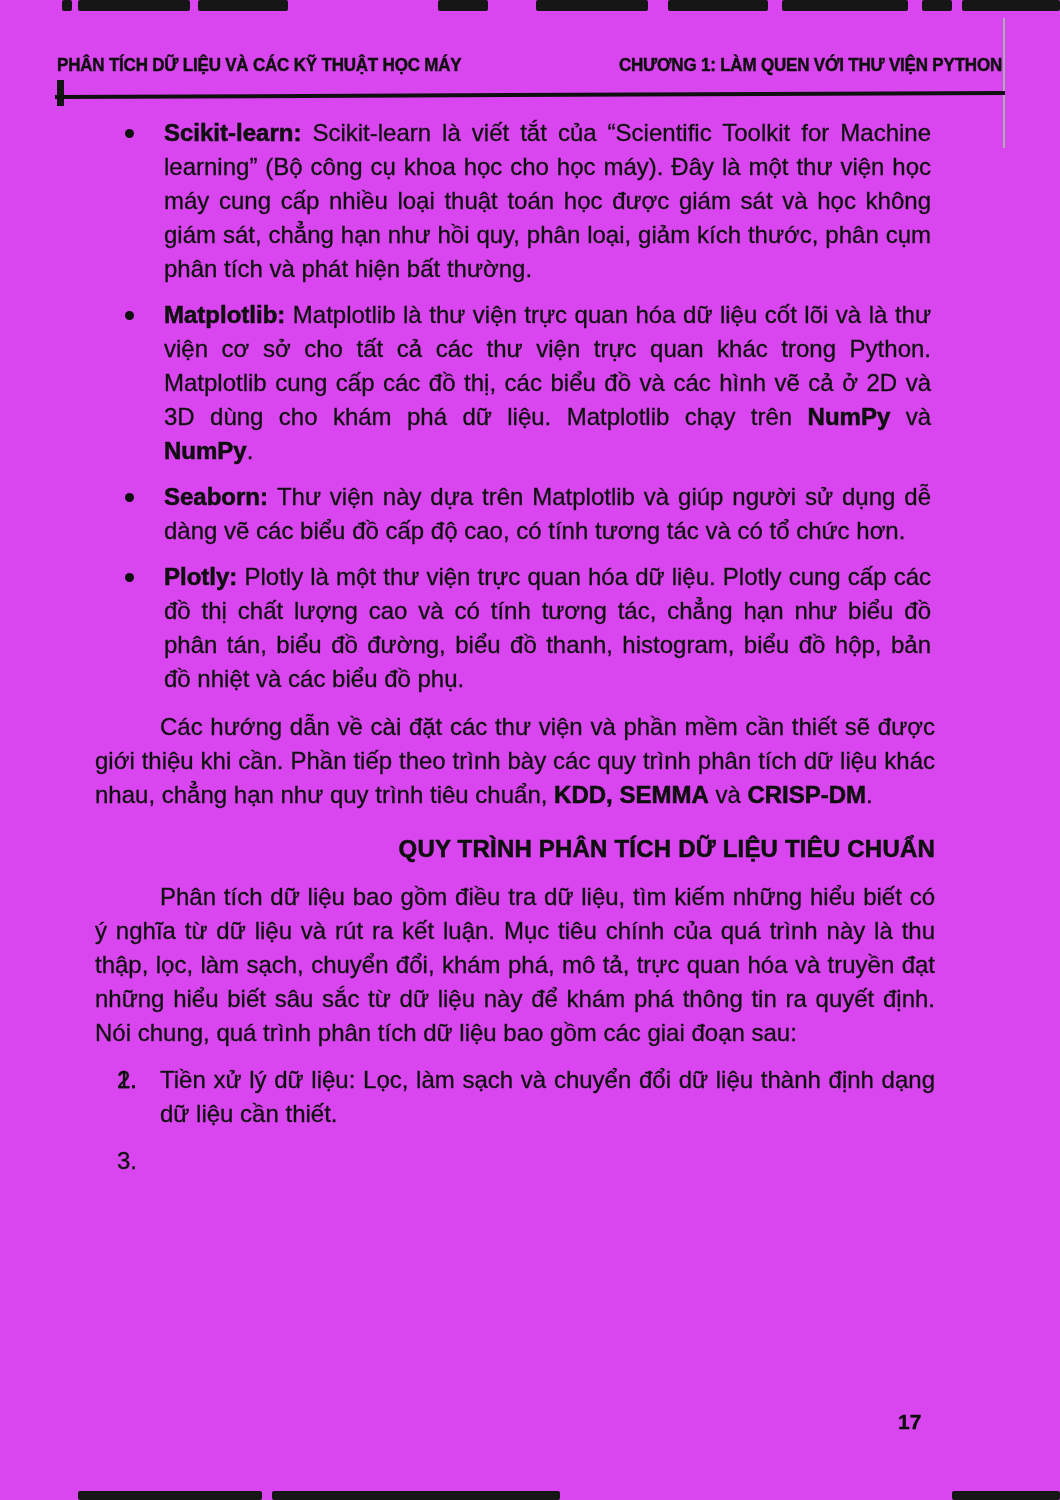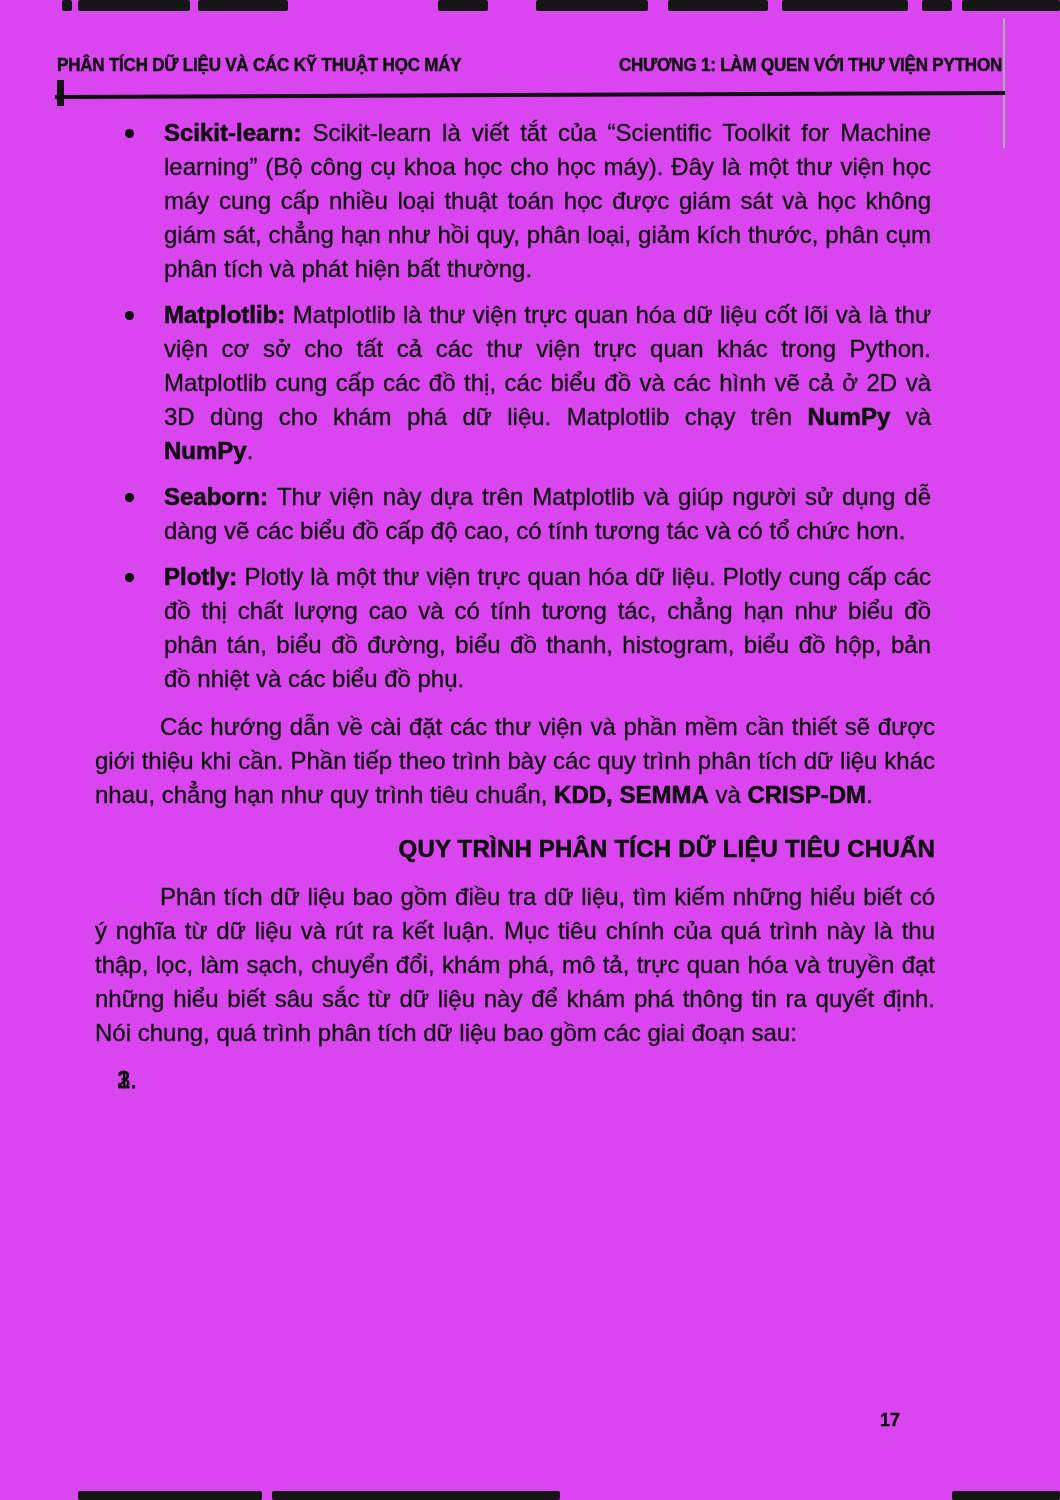--- a/index.html
+++ b/index.html
@@ -51,22 +51,22 @@
     font-size:24px; font-weight:700; letter-spacing:0.2px;
     margin:20px 0 8px 65px; text-align:right; text-indent:0;
     -webkit-text-stroke:0.5px #0d0d0d;
   }
 
   ol.steps { list-style:none; margin:12px 0 0 0; padding:0; }
   ol.steps > li { position:relative; padding-left:65px; margin:0 0 13px 0; }
   ol.steps .step-num { position:absolute; left:22px; top:0; }
 
   .page-number {
-    position:absolute; top:1410px; left:880px;
-    font-size:18px; font-weight:700; -webkit-text-stroke:0.4px #0d0d0d;
+    position:absolute; top:1410px; left:898px;
+    font-size:21px; font-weight:700; -webkit-text-stroke:0.4px #0d0d0d;
   }
 </style>
 </head>
 <body>
 
 <div class="page">
 
   <div id="top-band">
       <div class="band-seg" style="left: 62px; top: 0px; width: 10px; height: 11px;"></div>
       <div class="band-seg" style="left: 78px; top: 0px; width: 112px; height: 11px;"></div>
@@ -118,20 +118,21 @@
     <h2 class="section">QUY TRÌNH PHÂN TÍCH DỮ LIỆU TIÊU CHUẨN</h2>
 
     <p class="para"><span>Phân tích dữ liệu bao gồm điều tra dữ liệu, tìm kiếm những hiểu biết có ý nghĩa từ dữ liệu và rút ra kết luận. Mục tiêu chính của quá trình này là thu thập, lọc, làm sạch, chuyển đổi, khám phá, mô tả, trực quan hóa và truyền đạt những hiểu biết sâu sắc từ dữ liệu này để khám phá thông tin ra quyết định. Nói chung, quá trình phân tích dữ liệu bao gồm các giai đoạn sau:</span></p>
 
     <ol class="steps">
       <li>
         <span class="step-num">1.</span>
       </li>
       <li>
         <span class="step-num">2.</span>
+        <span>Tiền xử lý dữ liệu: Lọc, làm sạch và chuyển đổi dữ liệu thành định dạng dữ liệu cần thiết.</span>
       </li>
       <li>
         <span class="step-num">3.</span>
       </li>
     </ol>
 
   </div>
 
   <div class="page-number">17</div>
 

